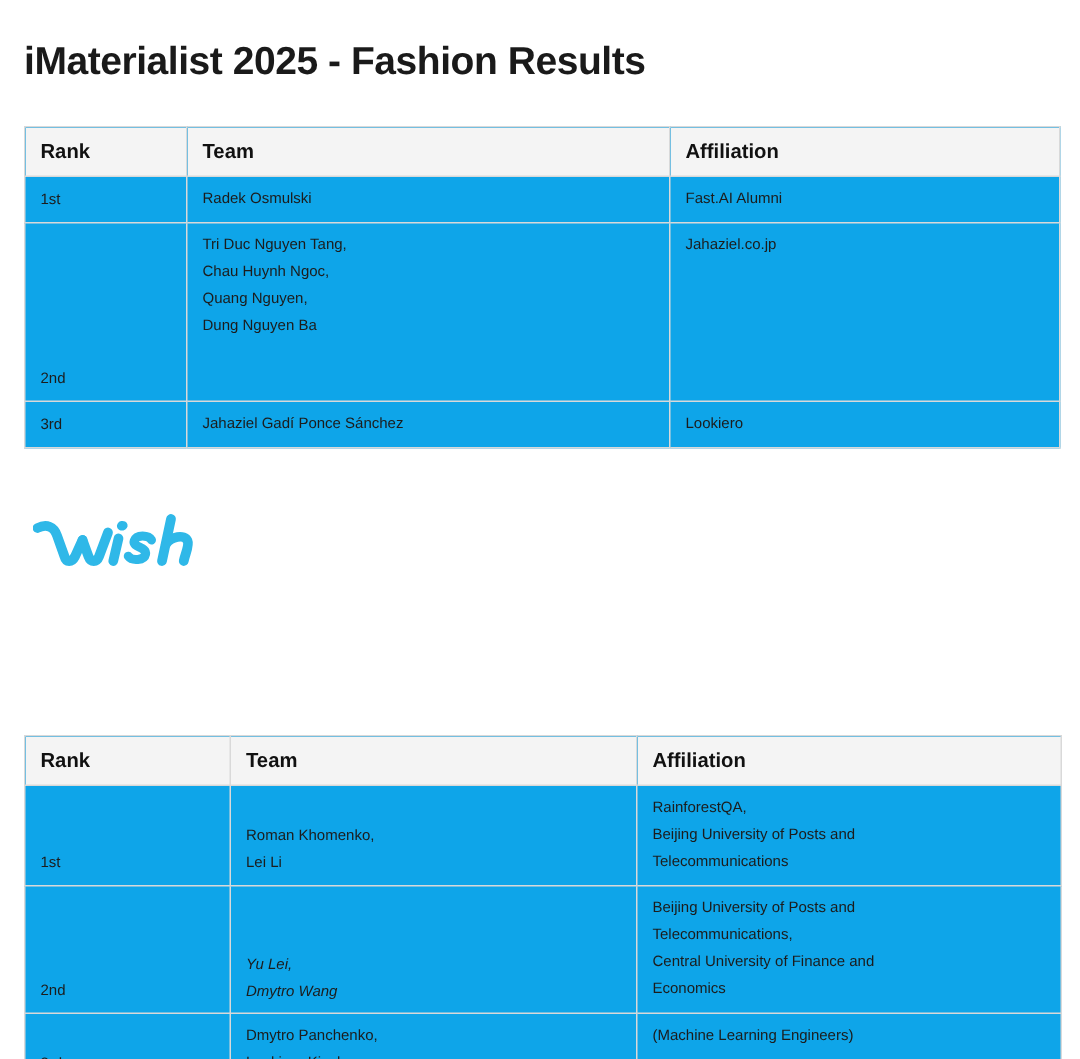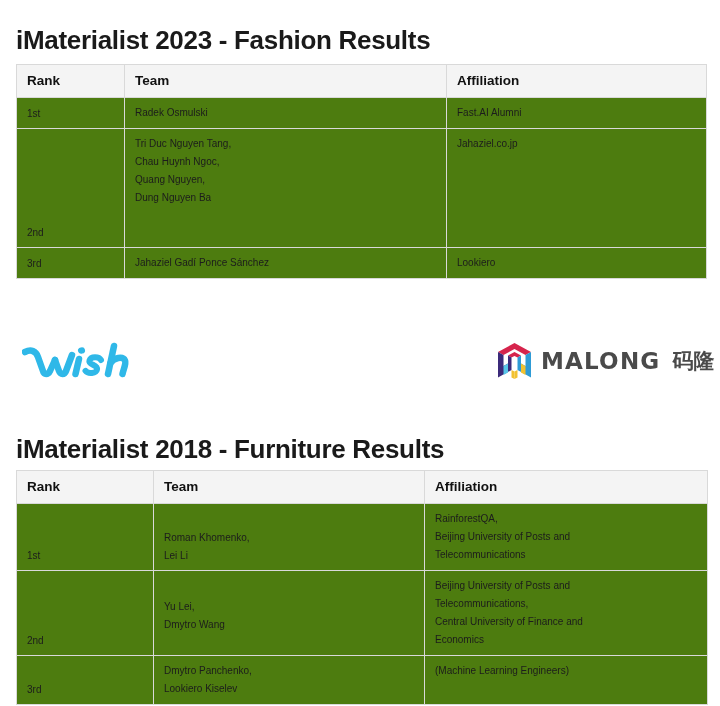--- a/index.html
+++ b/index.html
@@ -29,22 +29,23 @@
     line-height: 30px;
     color: #1a1a1a;
     letter-spacing: -0.3px;
     white-space: nowrap;
   }
 
   
   .results-table {
     border-collapse: collapse;
     table-layout: fixed;
-    background: #4d7c0f;
+    background: #0ea5e9;
     border: 1px solid #d9d9d9;
+    margin-top: 20px;
   }
   .results-table th,
   .results-table td {
     border: 1px solid #d9d9d9;
     text-align: left;
     font-size: 10px;
     line-height: 18px;
     color: #1c1c1c;
     padding: 6px 9px 6px 10px;
     vertical-align: top;
@@ -127,21 +128,21 @@
     color: #4a4a4a;
     line-height: 1;
     margin-left: 3px;
   }
 </style>
 </head>
 <body>
 
 <div class="page">
 
-  <h1 class="section-title title-fashion">iMaterialist 2023 - Fashion Results</h1>
+  <h1 class="section-title title-fashion">iMaterialist 2025 - Fashion Results</h1>
 
   <table class="results-table" id="table-fashion">
     <colgroup>
       <col class="c-rank">
         <col class="c-team">
         <col class="c-aff">
     </colgroup>
     <thead>
       <tr>
         <th>Rank</th>
@@ -197,42 +198,23 @@
           <path d="M79 22 C77 18.5 69 18 67.5 22.5 C66 27 76 26.5 75 31.5 C74.2 35.6 66 36.2 63.5 32.8" stroke-width="6"></path>
 
           <path d="M92 8 L86 36" stroke-width="6.5"></path>
           <path d="M88.5 25 C92 19.5 101 18 103 22.5 C104.4 25.6 101.5 31 100.5 36" stroke-width="6.5"></path>
         </g>
 
         <ellipse cx="59.5" cy="12.5" rx="3.6" ry="3.2" fill="#2FB8E8" transform="rotate(-14 59.5 12.5)"></ellipse>
       </svg>
     </div>
 
-    <div class="malong-logo">
-      <svg class="malong-mark" viewBox="0 0 70 76" xmlns="http://www.w3.org/2000/svg" aria-hidden="true">
-
-        <path d="M35 2 L68 20 L57 26 L35 14 L13 26 L2 20 Z" fill="#D6244C"></path>
-        <path d="M35 20 L48 27 L41 31 L35 28 L29 31 L22 27 Z" fill="#D6244C"></path>
-
-        <path d="M2 20 L13 26 L13 48 L22 43 L22 27 L29 31 L29 56 L2 71 Z" fill="#3B2A7A"></path>
-
-        <path d="M68 20 L57 26 L57 48 L48 43 L48 27 L41 31 L41 56 L68 71 Z" fill="#2E9BD6"></path>
-
-        <path d="M29 56 L35 59 L35 74 L29 71 Z" fill="#F2C230"></path>
-        <path d="M41 56 L35 59 L35 74 L41 71 Z" fill="#F2C230"></path>
-        <path d="M13 48 L22 43 L22 61 L13 66 Z" fill="#58C5E8"></path>
-        <path d="M57 48 L48 43 L48 61 L57 66 Z" fill="#F2C230"></path>
-      </svg>
-      <span class="malong-word">MALONG</span>
-      <span class="malong-cn">码隆</span>
-    </div>
 
   </div>
 
-  <h1 class="section-title title-furniture">iMaterialist 2018 - Furniture Results</h1>
 
   <table class="results-table" id="table-furniture">
     <colgroup>
       <col class="c-rank">
         <col class="c-team">
         <col class="c-aff">
     </colgroup>
     <thead>
       <tr>
         <th>Rank</th>
@@ -248,21 +230,21 @@
           <span class="cell-line">Lei Li</span>
         </td>
         <td>
           <span class="cell-line">RainforestQA,</span>
           <span class="cell-line">Beijing University of Posts and</span>
           <span class="cell-line">Telecommunications</span>
         </td>
       </tr>
       <tr class="r2">
         <td class="rank-cell">2nd</td>
-        <td style="vertical-align:bottom;padding-bottom:21px;">
+        <td style="vertical-align:bottom;padding-bottom:4px;font-style:italic;">
           <span class="cell-line">Yu Lei,</span>
           <span class="cell-line">Dmytro Wang</span>
         </td>
         <td>
           <span class="cell-line">Beijing University of Posts and</span>
           <span class="cell-line">Telecommunications,</span>
           <span class="cell-line">Central University of Finance and</span>
           <span class="cell-line">Economics</span>
         </td>
       </tr>

